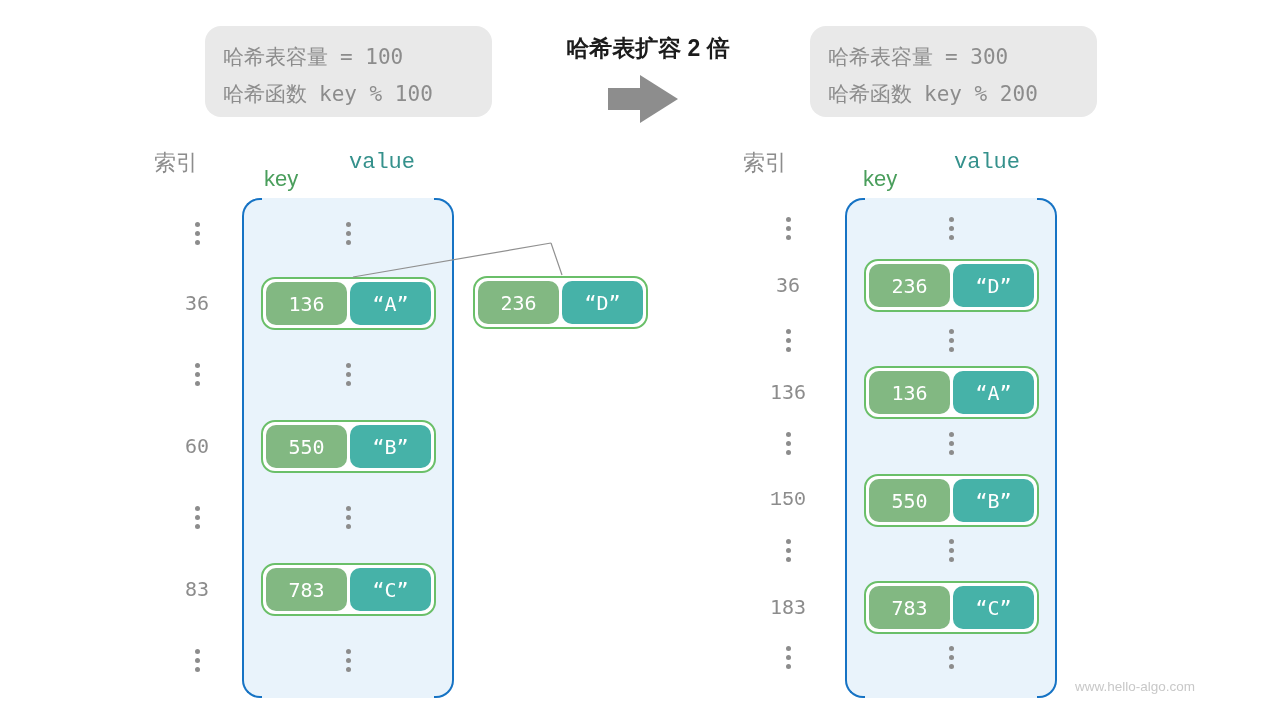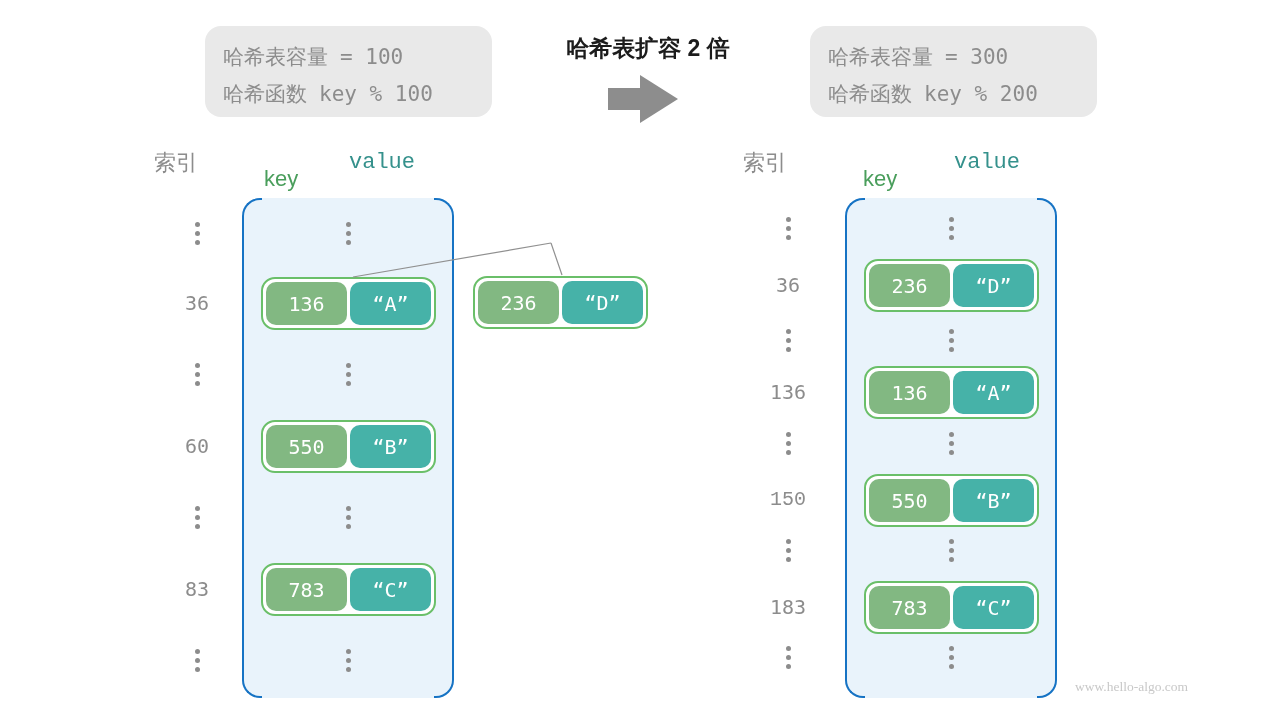--- a/index.html
+++ b/index.html
@@ -38,21 +38,21 @@
   .idx-label{position:absolute;width:90px;text-align:center;height:26px;line-height:26px;font-family:"DejaVu Sans Mono",monospace;font-size:20px;color:var(--gray-text);}
   .dots{position:absolute;width:6px;display:flex;flex-direction:column;gap:4px;align-items:center;}
   .dots i{width:5px;height:5px;border-radius:50%;background:var(--gray-text);display:block;}
 
   
   .collision{position:absolute;left:478px;top:190px;width:150px;height:48px;box-sizing:border-box;background:var(--collision-bg);border:2px solid var(--collision-border);border-radius:10px;display:flex;align-items:center;justify-content:center;font-weight:bold;font-size:23px;color:var(--collision-text);z-index:6;}
 
   svg.lines{position:absolute;left:0;top:0;z-index:4;pointer-events:none;}
   .pair.floating{z-index:5;}
 
-  .watermark{position:absolute;left:1075px;top:679px;font-family:Liberation Serif, serif;font-size:13.5px;color:#c8c8c8;white-space:nowrap;}
+  .watermark{position:absolute;left:1075px;top:679px;font-family:Liberation Sans, sans-serif;font-size:13.5px;color:#c8c8c8;white-space:nowrap;}
 </style>
 </head>
 <body>
 
 <div id="canvas" style="--page-bg: #ffffff; --info-bg: #e9e9e9; --gray-text: #8c8c8c; --key-text: #4a9e5c; --value-text: #35918c; --table-bg: #e9f3fb; --table-border: #1673c4; --pair-border: #6abf69; --key-bg: #82b882; --value-bg: #46b2a8; --collision-bg: #fce6e6; --collision-border: #f2a9a9; --collision-text: #ea5f5f;">
 
   <div class="info-box" style="left:205px;top:26px;width:287px;height:91px;">
     <div class="info-line">
       <span class="info-label">哈希表容量</span>
       <span class="info-value">= 100</span>

